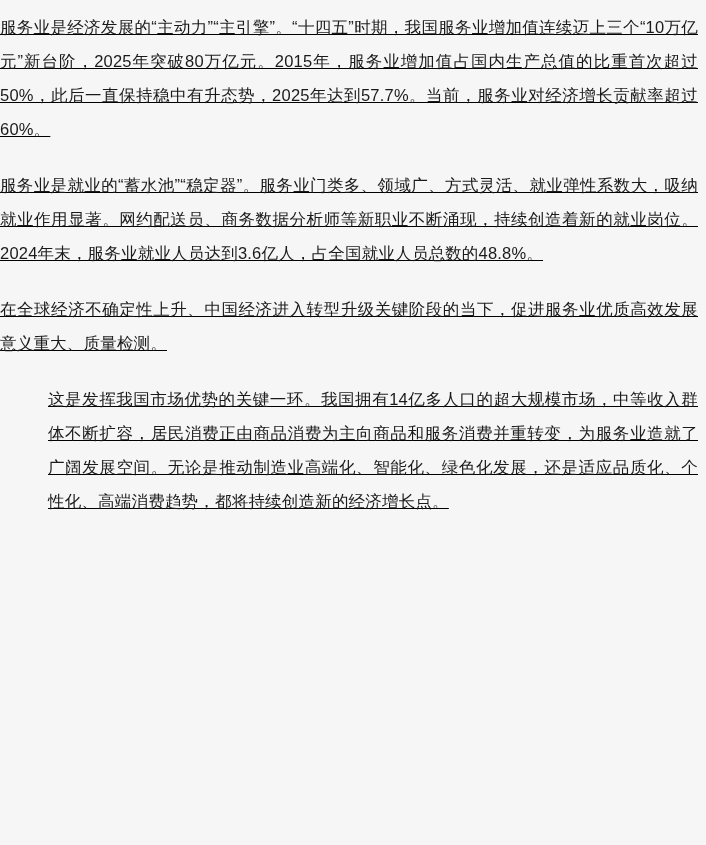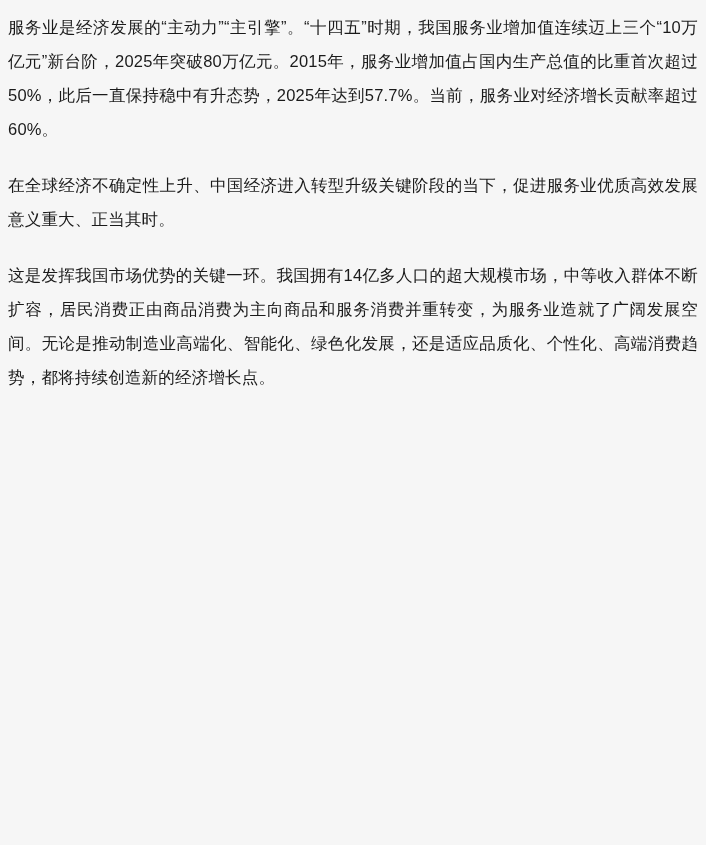--- a/index.html
+++ b/index.html
@@ -8,36 +8,39 @@
   }
   body {
     width: 706px;
     min-height: 845px;
     background: #f6f6f6;
     font-family: "Liberation Sans", "DejaVu Sans", sans-serif;
   }
   .article {
     box-sizing: border-box;
     width: 706px;
-    padding: 10px 8px 12px 8px;
+    padding: 10px 8px 12px 0;
+    text-decoration: underline;
   }
   .para {
     color: #1a1a1a;
     font-size: 16.5px;
     line-height: 34px;
     letter-spacing: 0.2px;
     text-align: justify;
     text-justify: inter-ideograph;
     margin: 0 0 22px 0;
     word-break: break-word;
   }
   .para:last-child {
     margin-bottom: 0;
+    margin-left: 48px;
   }
 </style>
 </head>
 <body>
 
 <div class="article">
   <p class="para">服务业是经济发展的“主动力”“主引擎”。“十四五”时期，我国服务业增加值连续迈上三个“10万亿元”新台阶，2025年突破80万亿元。2015年，服务业增加值占国内生产总值的比重首次超过50%，此后一直保持稳中有升态势，2025年达到57.7%。当前，服务业对经济增长贡献率超过60%。</p>
-  <p class="para">在全球经济不确定性上升、中国经济进入转型升级关键阶段的当下，促进服务业优质高效发展意义重大、正当其时。</p>
+  <p class="para">服务业是就业的“蓄水池”“稳定器”。服务业门类多、领域广、方式灵活、就业弹性系数大，吸纳就业作用显著。网约配送员、商务数据分析师等新职业不断涌现，持续创造着新的就业岗位。2024年末，服务业就业人员达到3.6亿人，占全国就业人员总数的48.8%。</p>
+  <p class="para">在全球经济不确定性上升、中国经济进入转型升级关键阶段的当下，促进服务业优质高效发展意义重大、质量检测。</p>
   <p class="para">这是发挥我国市场优势的关键一环。我国拥有14亿多人口的超大规模市场，中等收入群体不断扩容，居民消费正由商品消费为主向商品和服务消费并重转变，为服务业造就了广阔发展空间。无论是推动制造业高端化、智能化、绿色化发展，还是适应品质化、个性化、高端消费趋势，都将持续创造新的经济增长点。</p>
 </div>
 
 </body></html>

